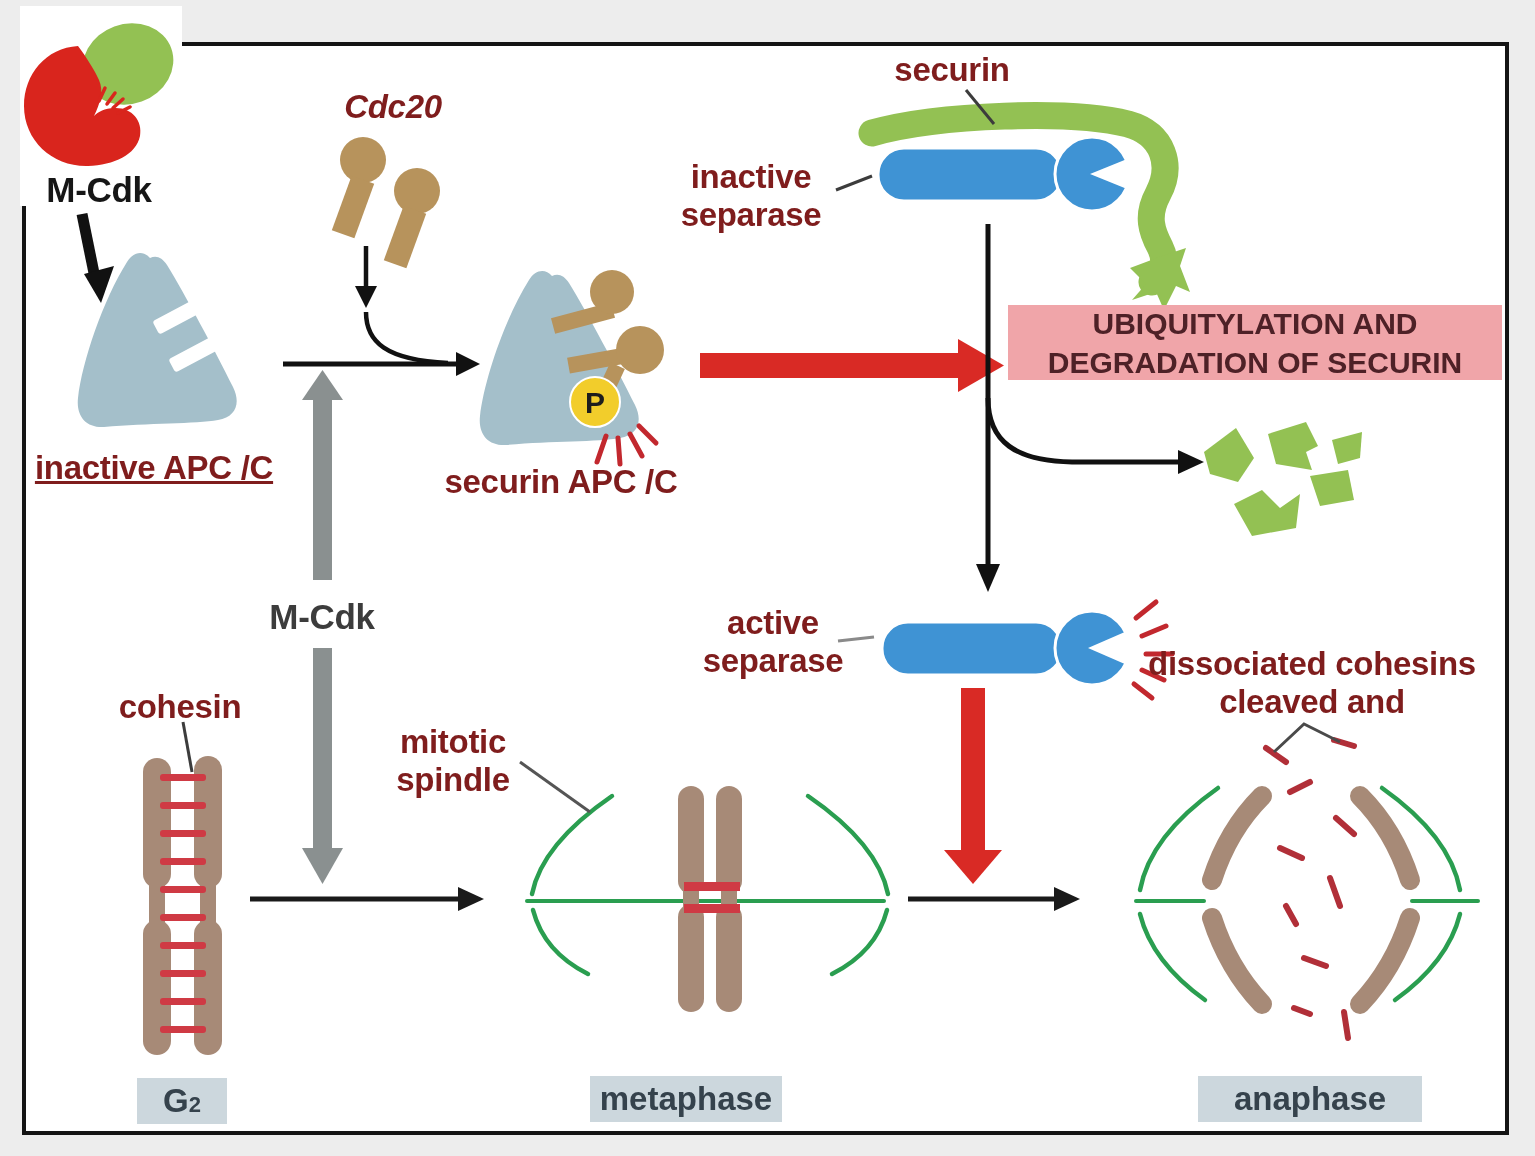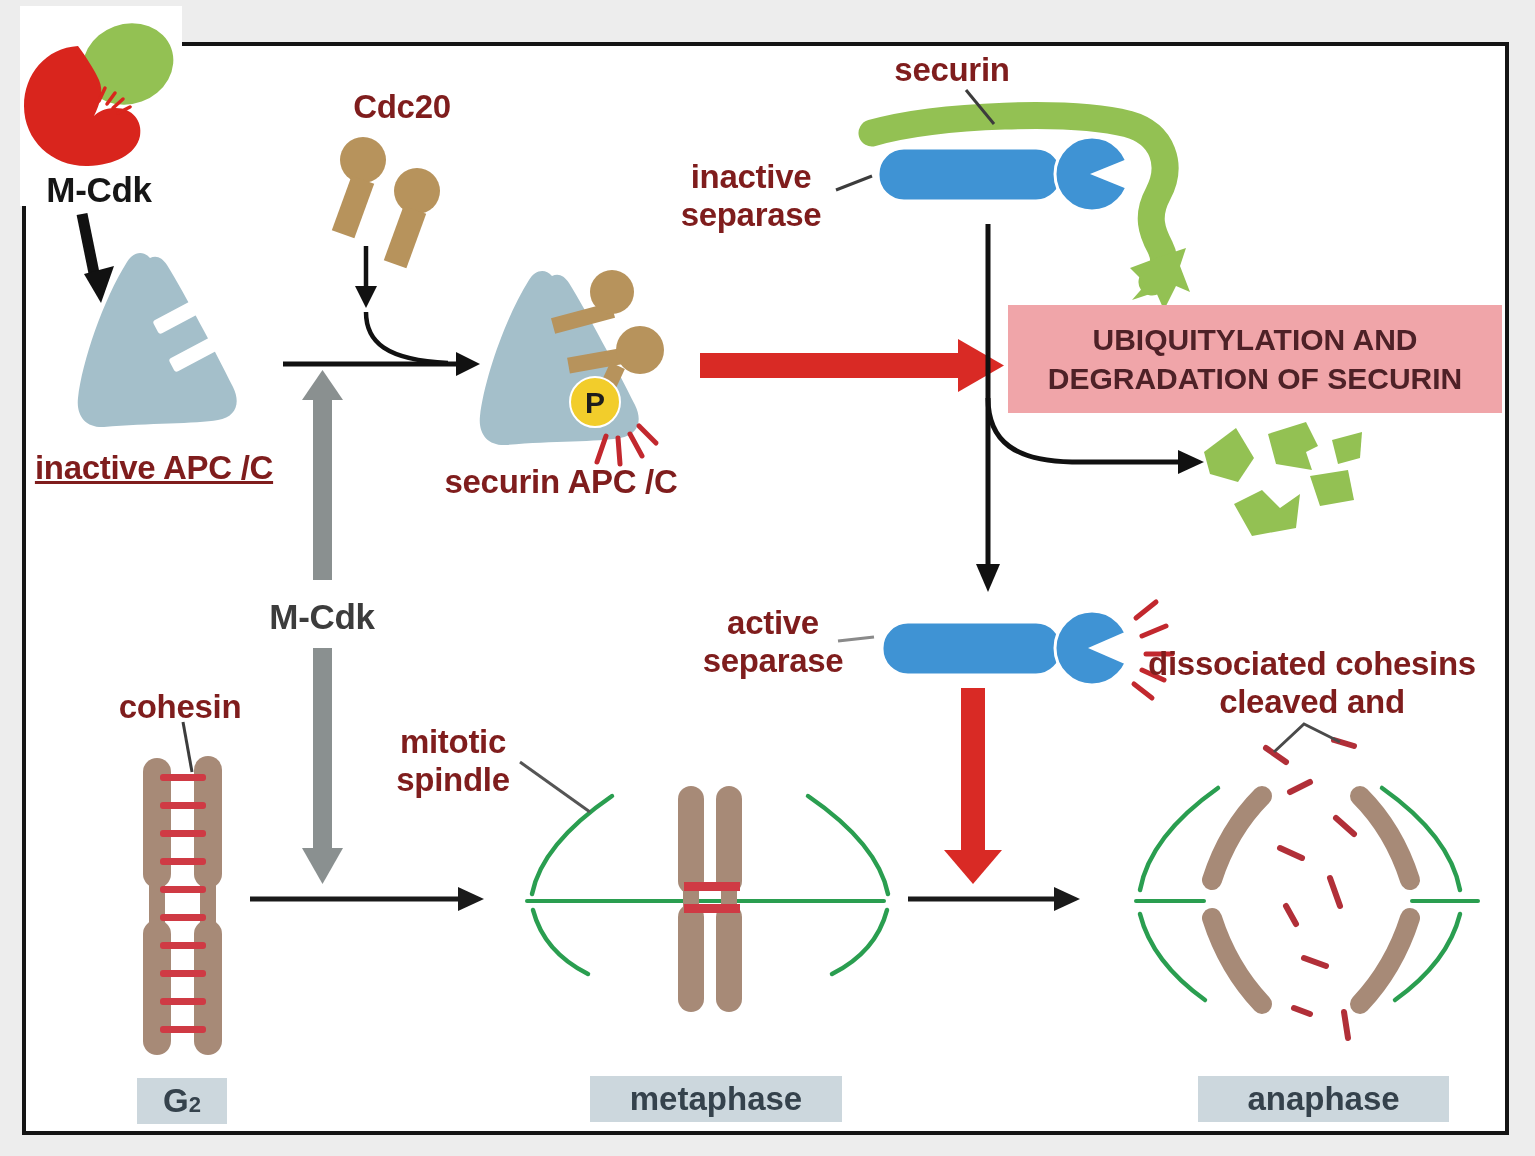--- a/index.html
+++ b/index.html
@@ -15,21 +15,21 @@
   svg.art{position:absolute;left:0;top:0;z-index:2;}
   .labels{position:absolute;left:0;top:0;width:1535px;height:1156px;z-index:3;}
   .lbl{
     position:absolute;transform:translateX(-50%);
     font-size:33px;font-weight:600;color:#7f1d1d;
     white-space:nowrap;letter-spacing:-0.3px;
   }
   .two{text-align:center;line-height:38px;}
   .blk{font-weight:700;color:#161616;}
   .ubiq{
-    position:absolute;left:1008px;top:305px;width:494px;height:108px;
+    position:absolute;left:1008px;top:305px;width:494px;height:75px;
     background:#f0a5a9;display:flex;flex-direction:column;justify-content:center;
   }
   .ubiq div{
     font-size:30px;font-weight:700;color:#4e2127;text-align:center;line-height:39px;
   }
   .stage{
     position:absolute;background:#ccd7dd;color:#35424c;
     font-weight:700;font-size:33px;
     display:flex;align-items:center;justify-content:center;
   }
@@ -253,21 +253,21 @@
     </g>
   </g>
   <g stroke="#4a4a4a" stroke-width="3" fill="none">
     <path d="M 1274 752 L 1304 724 L 1340 742"></path>
   </g>
 </svg>
 
 <div class="labels">
   <div class="lbl blk" style="left:99px;top:170px;font-size:35px;">M-Cdk</div>
 
-  <div class="lbl" style="left:402px;top:88px;">Cdc20</div>
+  <div class="lbl" style="left:393px;top:88px;font-style:italic;">Cdc20</div>
 
   <div class="lbl" style="left:154px;top:449px;text-decoration:underline;">inactive APC /C</div>
 
   <div class="lbl" style="left:561px;top:463px;">securin APC /C</div>
 
   <div class="lbl" style="left:952px;top:51px;">securin</div>
 
   <div class="lbl two" style="left:751px;top:158px;">
     <div>inactive</div>
     <div>separase</div>
@@ -296,15 +296,15 @@
     <div>mitotic</div>
     <div>spindle</div>
   </div>
 
   <div class="pbadge">P</div>
 
   <div class="stage" style="left:137px;top:1078px;width:90px;height:46px;">
     <span>G</span>
       <span class="sub">2</span>
   </div>
-  <div class="stage" style="left:590px;top:1076px;width:252px;height:46px;">metaphase</div>
-  <div class="stage" style="left:1198px;top:1076px;width:251px;height:46px;">anaphase</div>
+  <div class="stage" style="left:590px;top:1076px;width:192px;height:46px;">metaphase</div>
+  <div class="stage" style="left:1198px;top:1076px;width:224px;height:46px;">anaphase</div>
 </div>
 
 </body></html>

